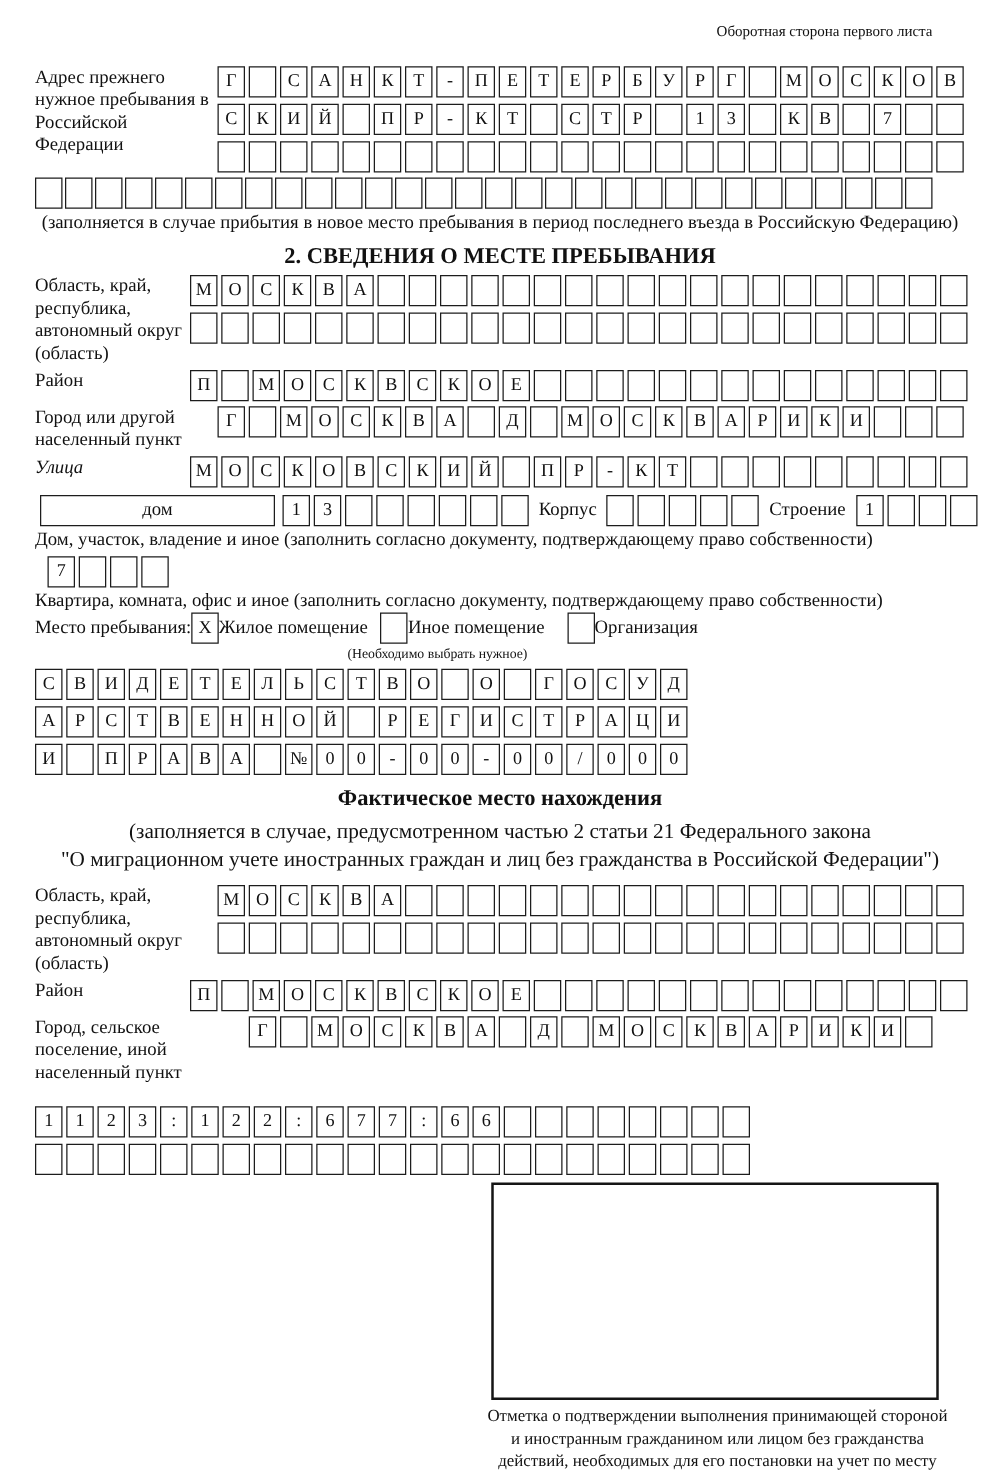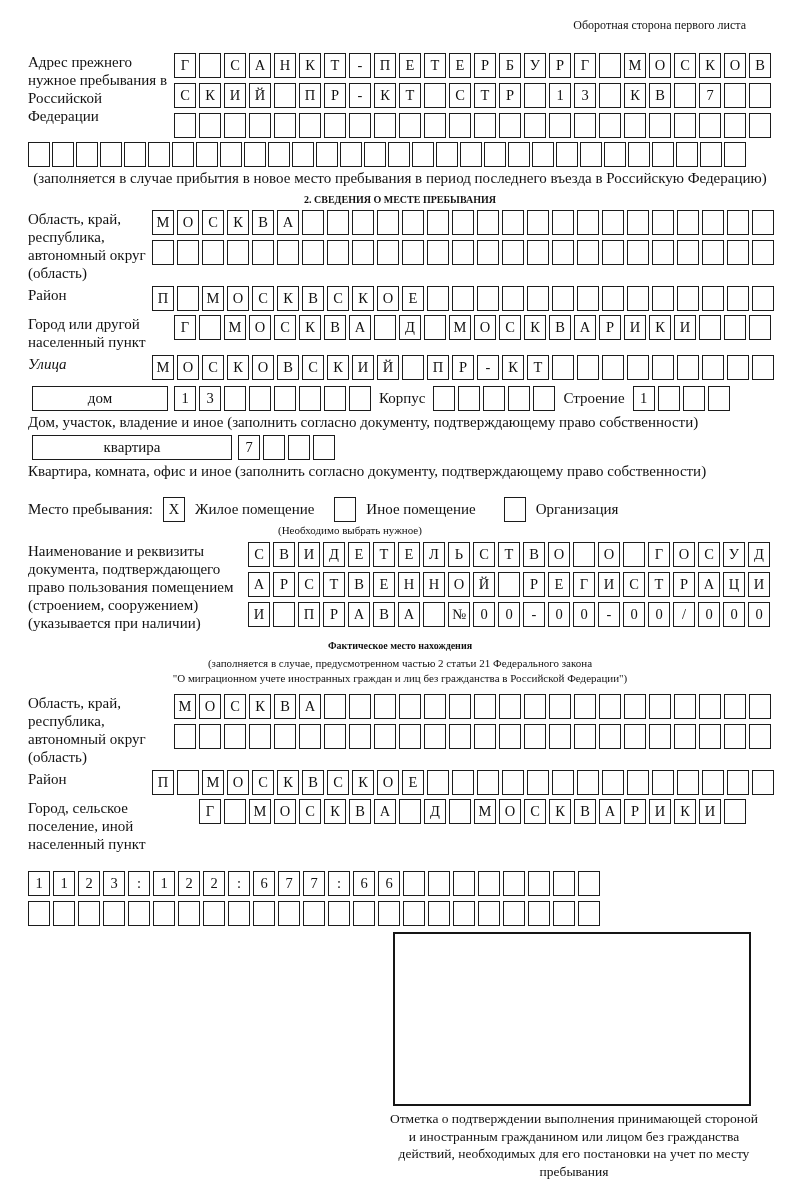--- a/index.html
+++ b/index.html
@@ -20,28 +20,28 @@
     border:1.6px solid #1c1c1c; background:#fff;
     display:flex; align-items:center; justify-content:center;
     font-size:14.5px; line-height:1;
   }
   .wbox{
     flex:0 0 auto; height:25px; box-sizing:border-box; border:1.8px solid #1c1c1c;
     display:flex; align-items:center; justify-content:center; font-size:15px;
   }
   .caption{ font-size:15px; margin-top:3px; }
   .caption.center{ text-align:center; }
-  .sect-title{ text-align:center; font-weight:bold; font-size:10px; margin-top:7px; margin-bottom:5px;}
+  .sect-title{ text-align:center; font-weight:bold; font-size:18px; margin-top:7px; margin-bottom:5px;}
   .inl{ font-size:15px; padding:0 8px; line-height:25px; flex:0 0 auto;}
-  .mestorow{ display:flex; align-items:center; gap:10px; margin-top:17px; font-size:15px;text-align:right;}
+  .mestorow{ display:flex; align-items:center; margin-top:0; font-size:15px;text-align:right;}
   .mestonote{ font-size:11px; margin-left:250px; margin-top:2px;}
   .stamp{ width:358px; height:174px; border:2px solid #151515; box-sizing:border-box; margin-left:365px; margin-top:6px;}
   .stampcap{ width:378px; margin-left:357px; margin-top:4px; text-align:center; font-size:13.5px; line-height:1.32;}
   .mt4{margin-top:4px;} .mt6{margin-top:6px;} .mt8{margin-top:8px;} .mt14{margin-top:14px;}
-  .factnote{ text-align:center; font-size:11px; line-height:1.35;}
+  .factnote{ text-align:center; font-size:17px; line-height:1.35;}
 </style>
 </head>
 <body>
 
 <div class="hdr">Оборотная сторона первого листа</div>
 
 <div class="frow" style="margin-top:20px;">
   <div class="flabel" style="width:140px;">Адрес прежнего нужное пребывания в Российской Федерации</div>
   <div class="rows">
     <div class="boxes">
@@ -306,21 +306,21 @@
       <div class="cbox"></div>
       <div class="cbox"></div>
       <div class="cbox"></div>
       <div class="cbox"></div>
       <div class="cbox"></div>
       <div class="cbox"></div>
     </div>
 </div>
 
 <div class="frow mt6" style="margin-left:4px;">
-  <div class="wbox" style="width:136px;">дом</div>
+  <div class="wbox" style="width:188px;">дом</div>
   <div class="boxes" style="margin-left:6px;">
       <div class="cbox">1</div>
       <div class="cbox">3</div>
       <div class="cbox"></div>
       <div class="cbox"></div>
       <div class="cbox"></div>
       <div class="cbox"></div>
       <div class="cbox"></div>
       <div class="cbox"></div>
     </div>
@@ -336,21 +336,20 @@
   <div class="boxes">
       <div class="cbox">1</div>
       <div class="cbox"></div>
       <div class="cbox"></div>
       <div class="cbox"></div>
     </div>
 </div>
 <div class="caption">Дом, участок, владение и иное (заполнить согласно документу, подтверждающему право собственности)</div>
 
 <div class="frow mt4" style="margin-left:4px;">
-  <div class="wbox" style="width:200px;">квартира</div>
   <div class="boxes" style="margin-left:6px;">
       <div class="cbox">7</div>
       <div class="cbox"></div>
       <div class="cbox"></div>
       <div class="cbox"></div>
     </div>
 </div>
 <div class="caption">Квартира, комната, офис и иное (заполнить согласно документу, подтверждающему право собственности)</div>
 
 <div class="mestorow">
@@ -358,21 +357,20 @@
   <div class="cbox">X</div>
   <span>Жилое помещение</span>
   <div class="cbox" style="margin-left:10px;"></div>
   <span>Иное помещение</span>
   <div class="cbox" style="margin-left:18px;"></div>
   <span>Организация</span>
 </div>
 <div class="mestonote">(Необходимо выбрать нужное)</div>
 
 <div class="frow mt6">
-  <div class="flabel" style="width:214px;">Наименование и реквизиты документа, подтверждающего право пользования помещением (строением, сооружением) (указывается при наличии)</div>
   <div class="rows">
     <div class="boxes">
         <div class="cbox">С</div>
         <div class="cbox">В</div>
         <div class="cbox">И</div>
         <div class="cbox">Д</div>
         <div class="cbox">Е</div>
         <div class="cbox">Т</div>
         <div class="cbox">Е</div>
         <div class="cbox">Л</div>

